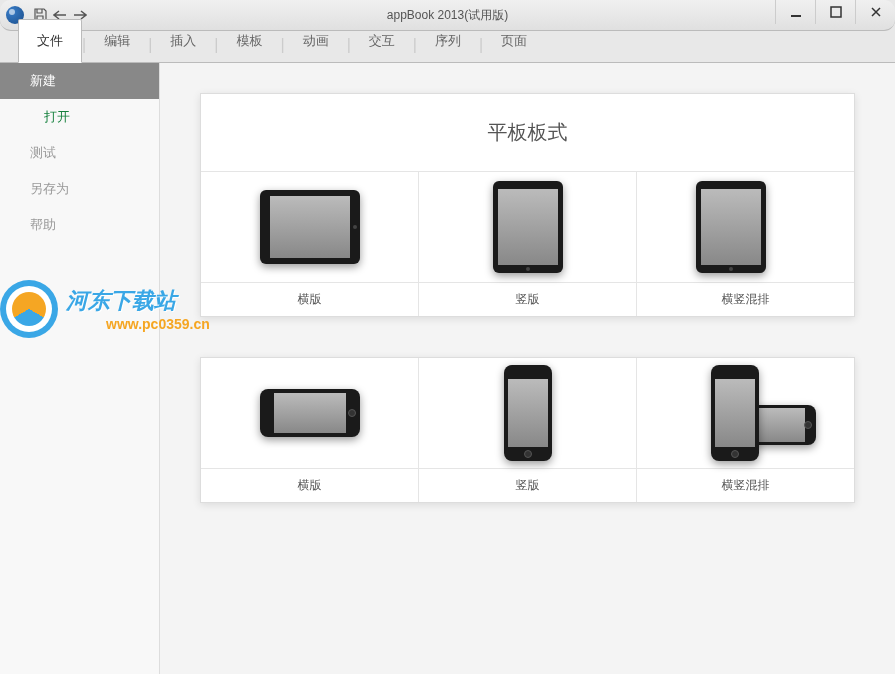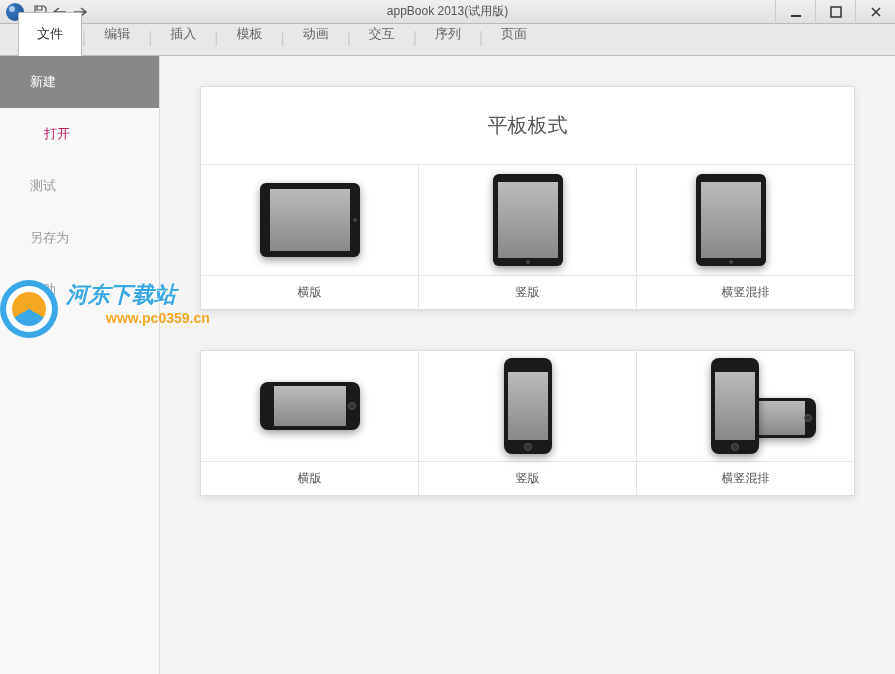--- a/index.html
+++ b/index.html
@@ -1,35 +1,35 @@
 <!DOCTYPE html>
 <html><head>
 <meta charset="utf-8">
 <style>
 * { margin: 0; padding: 0; box-sizing: border-box; font-family: "Microsoft YaHei", sans-serif; }
 body { width: 895px; height: 674px; background: #e8e8e8; overflow: hidden; position: relative; }
 
-.title-bar { height: 24px; background: linear-gradient(#f0f0f0, #e0e0e0); display: flex; align-items: center; border-bottom: 1px solid #bbb; position: relative; }
+.title-bar { height: 31px; background: linear-gradient(#f0f0f0, #e0e0e0); display: flex; align-items: center; border-bottom: 1px solid #bbb; position: relative; border-radius: 11px; }
 .title-bar .app-icon { width: 18px; height: 18px; margin: 0 6px; background: radial-gradient(circle at 30% 30%, #3a7ec9, #1a4d8a); border-radius: 50%; position: relative; }
 .title-bar .app-icon::after { content: ""; position: absolute; top: 3px; left: 3px; width: 6px; height: 6px; background: rgba(255,255,255,0.6); border-radius: 50%; }
 .title-bar .tb-btn { width: 20px; height: 18px; display: flex; align-items: center; justify-content: center; color: #555; cursor: pointer; }
 .title-bar .title-text { position: absolute; left: 50%; transform: translateX(-50%); font-size: 12px; color: #555; }
 .win-ctrls { position: absolute; right: 0; top: 0; display: flex; }
 .win-ctrls div { width: 40px; height: 24px; display: flex; align-items: center; justify-content: center; border-left: 1px solid #ccc; cursor: pointer; color: #333; }
 
 .menu-bar { height: 32px; background: #e8e8e8; display: flex; align-items: flex-end; padding-left: 18px; border-bottom: 1px solid #bbb; }
 .menu-tab { padding: 12px 18px; font-size: 13px; color: #666; cursor: pointer; position: relative; }
 .menu-tab.active { background: #fff; border: 1px solid #bbb; border-bottom: 1px solid #fff; margin-bottom: -1px; color: #333; border-radius: 2px 2px 0 0; }
 .menu-sep { color: #ccc; align-self: center; padding-bottom: 4px; }
 
 .workspace { display: flex; height: calc(100% - 56px); }
 .sidebar { width: 160px; background: #f8f8f8; border-right: 1px solid #ddd; }
-.side-item { height: 52px; display: flex; align-items: center; padding-left: 30px; font-size: 13px; color: #999; cursor: pointer; }
+.side-item { height: 36px; display: flex; align-items: center; padding-left: 30px; font-size: 13px; color: #999; cursor: pointer; }
 .side-item.active { background: #888; color: #fff; }
-.side-item.enabled { color: #be185d; padding-left: 44px; }
+.side-item.enabled { color: #15803d; padding-left: 44px; }
 
 .main { flex: 1; background: #f4f4f4; padding: 30px 40px; overflow: auto; position: relative; }
 
 .panel { background: #fff; border: 1px solid #ddd; box-shadow: 0 2px 8px rgba(0,0,0,0.1); margin-bottom: 40px; }
 .panel-header { text-align: center; padding: 25px; font-size: 20px; color: #555; border-bottom: 1px solid #e5e5e5; }
 .panel-body { display: flex; }
 .opt { flex: 1; border-right: 1px solid #e5e5e5; display: flex; flex-direction: column; align-items: center; cursor: pointer; }
 .opt:last-child { border-right: none; }
 .opt-preview { height: 110px; display: flex; align-items: center; justify-content: center; width: 100%; }
 .opt-label { padding: 8px; font-size: 12px; color: #555; border-top: 1px solid #e5e5e5; width: 100%; text-align: center; }
@@ -51,21 +51,21 @@
 .phone-h::before { content:""; position:absolute; left:14px; top:4px; right:14px; bottom:4px; background: linear-gradient(#bbb, #888); }
 .phone-h::after { content:""; position:absolute; right:4px; top:50%; width:6px; height:6px; background:#333; border:1px solid #555; border-radius:50%; transform:translateY(-50%);}
 .phone-v { width: 48px; height: 96px; background: #1a1a1a; border-radius: 8px; position: relative; box-shadow: 0 3px 8px rgba(0,0,0,0.4); }
 .phone-v::before { content:""; position:absolute; left:4px; top:14px; right:4px; bottom:14px; background: linear-gradient(#bbb, #888); }
 .phone-v::after { content:""; position:absolute; bottom:3px; left:50%; width:6px; height:6px; background:#333; border:1px solid #555; border-radius:50%; transform:translateX(-50%);}
 .phone-mixed { position: relative; width: 130px; height: 96px; }
 .phone-mixed .phone-v { position: absolute; left: 30px; top: 0; z-index: 2; }
 .phone-mixed .phone-h.small { width: 80px; height: 40px; position: absolute; left: 55px; top: 40px; z-index: 1; }
 .phone-mixed .phone-h.small::before { left:11px; top:3px; right:11px; bottom:3px; }
 
-.watermark { position: absolute; left: 0px; top: 280px; display: flex; align-items: flex-start; z-index: 10; pointer-events: none; }
+.watermark { position: absolute; left: 0px; top: 280px; display: flex; align-items: center; z-index: 10; pointer-events: none; }
 .watermark .badge { width: 58px; height: 58px; border-radius: 50%; background: #3aa7e6; position: relative; margin-right: 8px; }
 .watermark .badge::before { content:""; position:absolute; inset:6px; border-radius:50%; background:#fff; }
 .watermark .badge::after { content:""; position:absolute; inset:12px; border-radius:50%; background: conic-gradient(#f5a623 0 120deg, #3aa7e6 120deg 240deg, #f5a623 240deg 360deg); }
 .watermark .wm-text { display: flex; flex-direction: column; }
 .watermark .wm-title { font-size: 22px; font-weight: bold; color: #3aa7e6; font-style: italic; text-shadow: 1px 1px 0 #fff; }
 .watermark .wm-url { font-size: 14px; font-weight: bold; color: #f5a623; margin-left: 40px; }
 </style>
 </head>
 <body>
 

